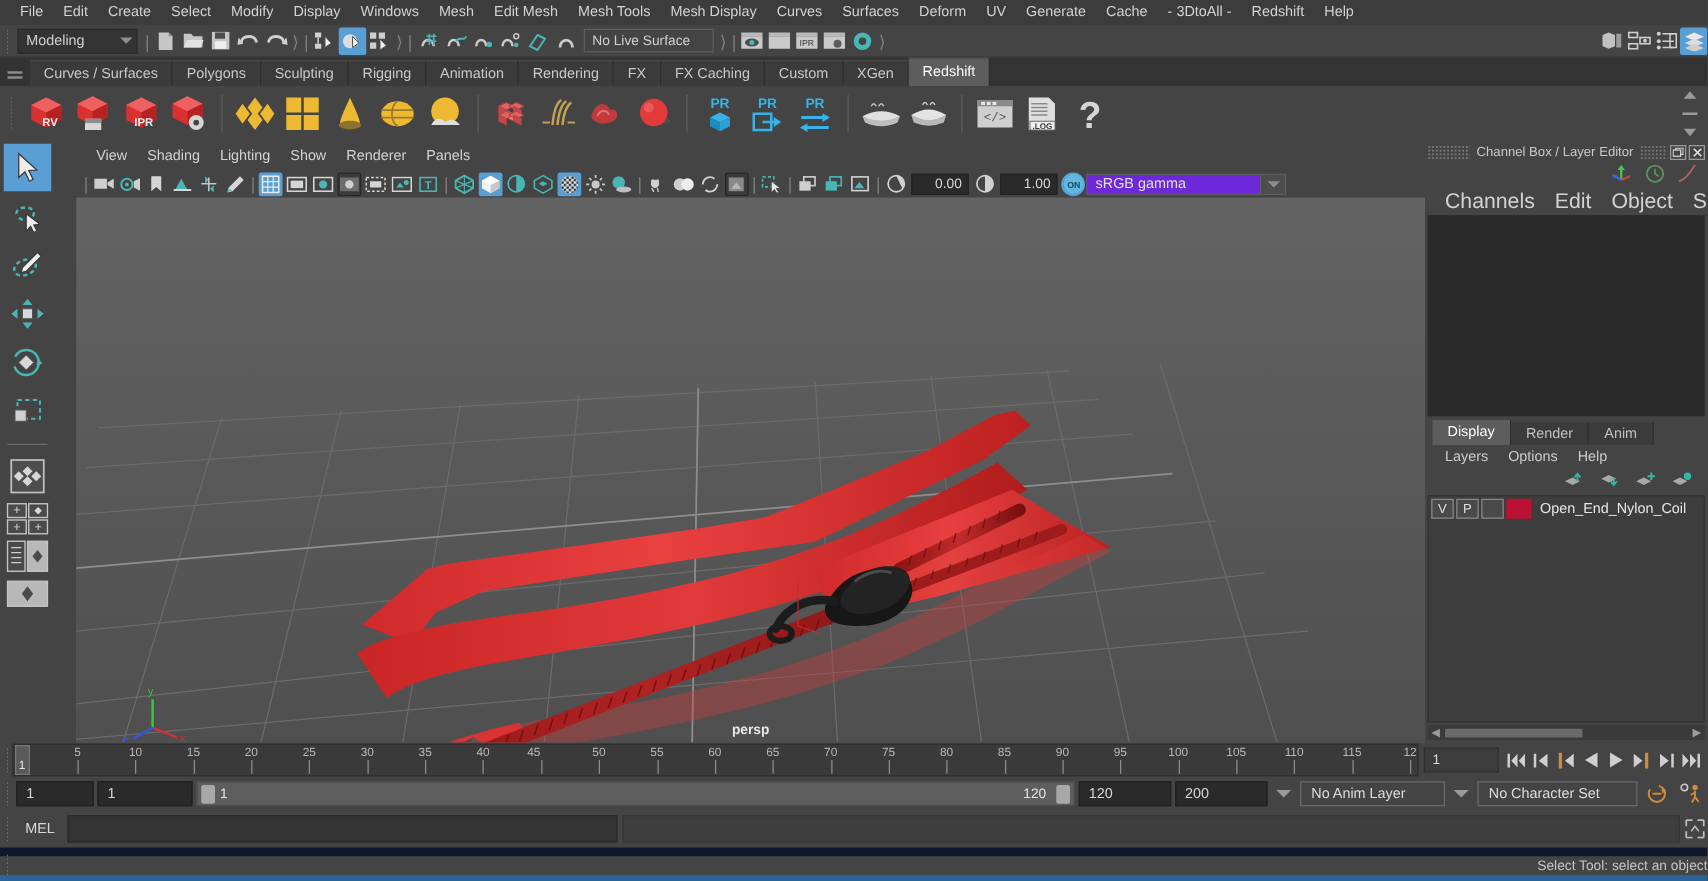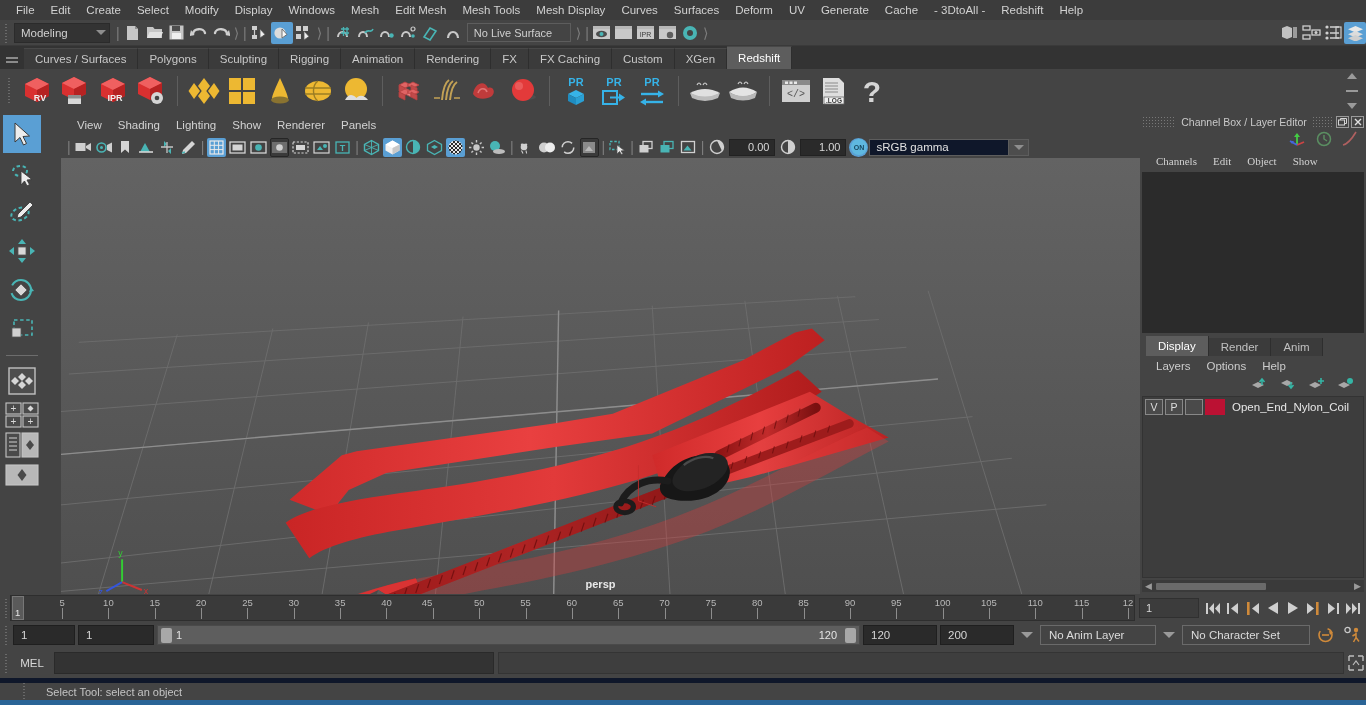--- a/index.html
+++ b/index.html
@@ -85,36 +85,36 @@
   .vpmenu { height:21px;background:#444444;display:flex;align-items:center;padding-left:8px;flex:0 0 21px;}
   .vpmenu .mi { padding:0 8px;font-size:11.5px;color:#d2d2d2;line-height:21px;}
   .vptools { height:22px;background:#444444;display:flex;align-items:center;flex:0 0 22px;padding-left:4px;}
   .vbtn { width:19px;height:19px;display:flex;align-items:center;justify-content:center;flex:0 0 19px;margin:0 1px;}
   .vbtn.active { background:#5a9fd4; border-radius:2px;}
   .vbtn.pressed { background:#3a3a3a; border:1px solid #262626; border-radius:2px;}
   .numfield {
     height:17px;background:#2a2a2a;border:1px solid #222; color:#d8d8d8;
     display:flex;align-items:center;justify-content:flex-end;padding:0 5px;font-size:11px;margin:0 2px;
   }
-  .gammabox { height:17px;background:#0f172a;border:1px solid #5d5d5d;display:flex;align-items:center;
+  .gammabox { height:17px;background:#6d28d9;border:1px solid #5d5d5d;display:flex;align-items:center;
     width:140px;padding-left:6px;font-size:11.5px;color:#e0e0e0;}
   .gammaarrow{width:20px;height:17px;background:#4d4d4d;border:1px solid #5d5d5d;border-left:none;display:flex;align-items:center;justify-content:center;}
   .viewport { flex:1 1 auto; position:relative; overflow:hidden; background:#5a5a5a; min-height:0;}
   .persp-label { position:absolute;left:0;right:0;bottom:4px;text-align:center;color:#e8e8e8;font-size:11px;font-weight:bold;}
 
   
   .rpanel { width: 226px; background:#444444; display:flex;flex-direction:column;flex:0 0 226px; }
   .rp-title { height:17px;display:flex;align-items:center;flex:0 0 17px;padding:0 2px; }
   .rp-dots { width:34px;height:12px;
     background-image: radial-gradient(circle, #787878 0.6px, transparent 0.7px); background-size:3px 3px;}
   .rp-title-txt { flex:1 1 auto; text-align:center; font-size:10.5px; color:#c9c9c9; }
   .rp-winbtn { width:13px;height:12px;border:1px solid #9a9a9a;display:flex;align-items:center;justify-content:center;margin-left:2px;font-size:9px;color:#d5d5d5;}
   .rp-icons { height:20px; display:flex;align-items:center;justify-content:flex-end;padding-right:8px;gap:10px;flex:0 0 20px;}
   .rp-menu { height:22px;display:flex;align-items:center;padding-left:8px;flex:0 0 22px;}
-  .rp-menu .mi{ padding:0 8px;font-size:11px;color:#d2d2d2;font-family:Liberation Serif, serif;}
+  .rp-menu .mi{ padding:0 8px;font-size:17px;color:#d2d2d2;}
   .chanbox { flex:1 1 auto; background:#2b2b2b; margin:0 2px; min-height:0;}
   .lyr-tabs { height:20px;display:flex;align-items:flex-end;padding-left:6px;flex:0 0 20px;margin-top:3px;}
   .lyr-tab { padding:0 12px;height:18px;line-height:18px;font-size:11.5px;background:#3b3b3b;color:#c0c0c0;border-right:1px solid #2e2e2e;}
   .lyr-tab.sel{ background:#5d5d5d;color:#fff;height:20px;line-height:20px;}
   .lyr-menu{height:20px;display:flex;align-items:center;padding-left:8px;flex:0 0 20px;}
   .lyr-menu .mi{padding:0 8px;font-size:11.5px;}
   .lyr-btns{height:18px;display:flex;align-items:center;justify-content:flex-end;gap:12px;padding-right:12px;flex:0 0 18px;}
   .lyr-list{flex:1 1 auto;background:#3d3d3d;margin:2px 2px 0 2px;border:1px solid #333;min-height:0;}
   .lyr-row{height:20px;display:flex;align-items:center;padding:0 2px;gap:2px;}
   .lyr-chip{width:18px;height:16px;border:1px solid #888;background:#4a4a4a;display:flex;align-items:center;justify-content:center;font-size:10.5px;color:#ddd;}
@@ -143,21 +143,21 @@
   .rlab{position:absolute;font-size:11px;color:#e4e4e4;}
   .dropfield{height:20px;background:#444;border:1px solid #6a6a6a;display:flex;align-items:center;padding-left:8px;font-size:11.5px;color:#dcdcdc;}
   .dcaret{width:0;height:0;border-left:6px solid transparent;border-right:6px solid transparent;border-top:6px solid #9a9a9a;margin:0 4px;}
 
   
   .melrow{height:30px;background:#444;display:flex;align-items:center;flex:0 0 30px;padding-left:2px;}
   .mel-lab{width:44px;text-align:center;font-size:11.5px;color:#d8d8d8;}
   .mel-in{height:22px;background:#333333;border:1px solid #2a2a2a;}
   .mel-out{flex:1 1 auto;height:22px;background:#3e3e3e;border:1px solid #343434;margin-left:4px;margin-right:2px;}
   .mel-icon{width:20px;height:22px;display:flex;align-items:center;justify-content:center;}
-  .helpbar{height:22px;background:#444;display:flex;align-items:center;flex:0 0 22px;padding-left:20px;border-top:5px solid #0f172a;}
+  .helpbar{height:22px;background:#444;display:flex;align-items:center;flex:0 0 22px;padding-left:2px;border-top:7px solid #0f172a;justify-content:space-between;}
   .helptxt{font-size:11px;color:#c4c4c4;padding-left:18px;}
   .bluebar{height:5px;background:#2a6496;flex:0 0 5px;}
 </style>
 </head>
 <body>
 
 <div class="app">
 
   <div class="menubar">
     <div class="mi">File</div>

